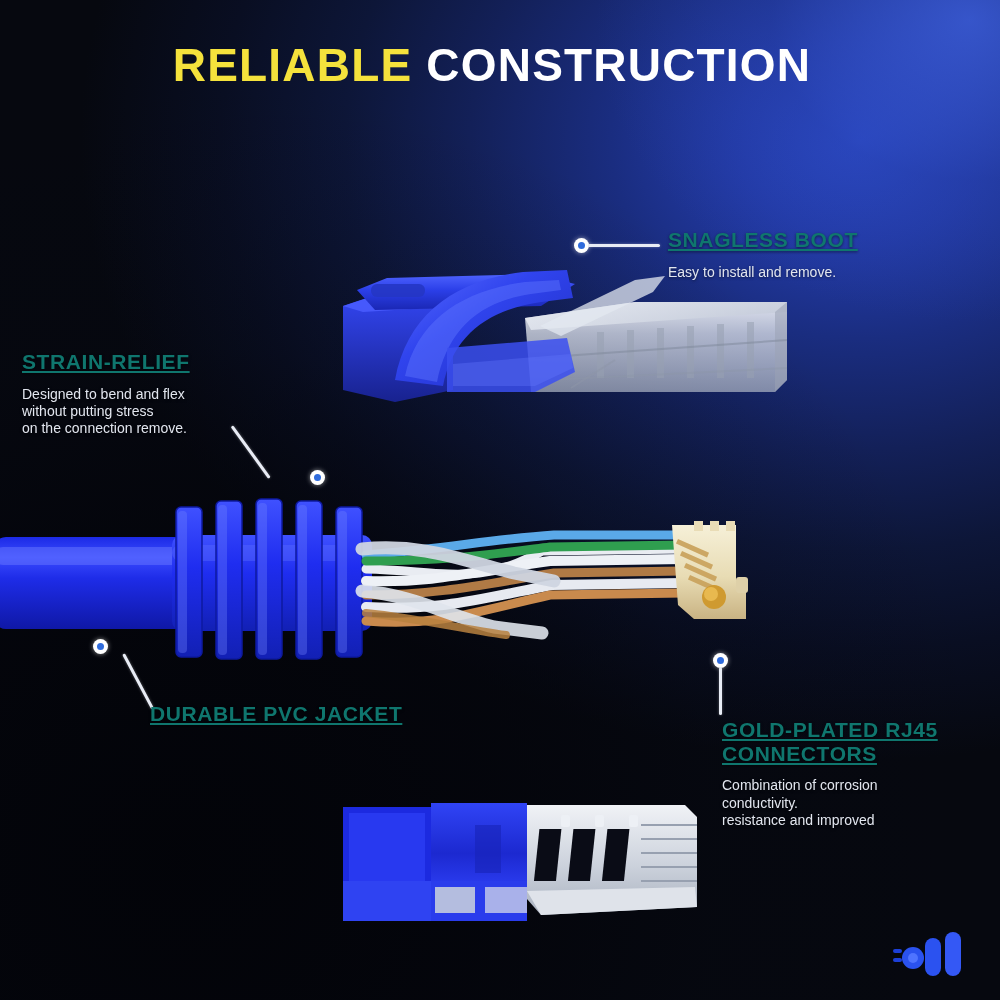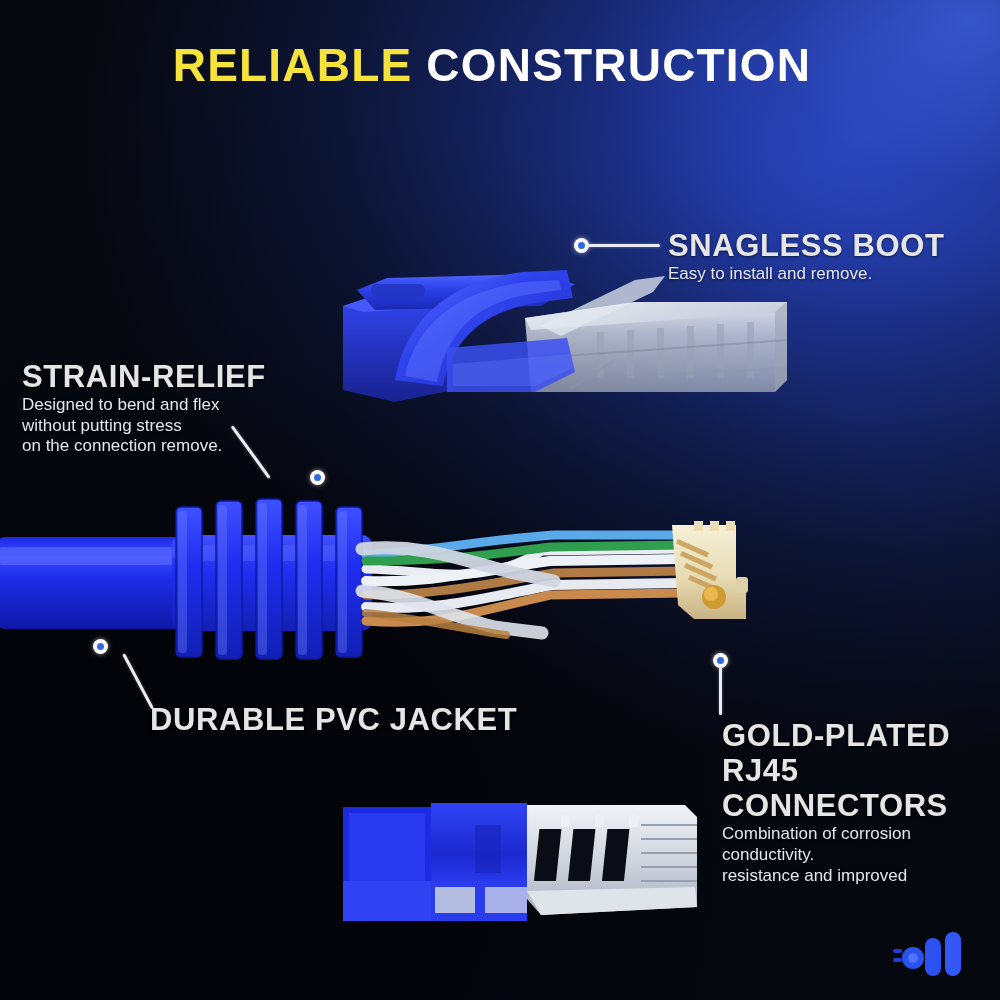--- a/index.html
+++ b/index.html
@@ -29,25 +29,25 @@
   .title{
     position:absolute;top:38px;left:0;width:984px;text-align:center;
     font-size:46px;font-weight:bold;letter-spacing:1.2px;
     white-space:nowrap;
   }
   .title .y{color:#f5e23c;}
   .title .w{color:#ffffff;}
 
   .callout{position:absolute;}
   .c-head{
-    color:#e5e5e5;font-weight:bold;letter-spacing:.6px;
-    font-size:31px;line-height:1.13;text-shadow:0 1px 3px rgba(0,0,0,.55);
+    color:#0f766e;font-weight:bold;letter-spacing:.6px;
+    font-size:21px;line-height:1.13;text-shadow:0 1px 3px rgba(0,0,0,.55);text-decoration:underline;
   }
   .c-body{
-    color:#e2e6ef;font-size:17px;line-height:1.22;margin-top:1px;
+    color:#e2e6ef;font-size:14px;line-height:1.22;margin-top:12px;
     text-shadow:0 1px 3px rgba(0,0,0,.55);
   }
 
   
   .dot{
     position:absolute;width:15px;height:15px;border-radius:50%;
     background:#ffffff;box-sizing:border-box;
     box-shadow:0 0 5px rgba(255,255,255,.55);
   }
   .dot::after{
@@ -268,21 +268,21 @@
 
   <div class="dot" style="left:574px;top:238px;"></div>
   <div class="line" style="left:588px;top:244px;width:72px;height:3px;"></div>
   <div class="callout" style="left:668px;top:228px;">
     <div class="c-head">SNAGLESS BOOT</div>
     <div class="c-body">Easy to install and remove.</div>
   </div>
 
   <div class="dot" style="left:310px;top:470px;"></div>
   <div class="line" style="left:268px;top:414px;width:3px;height:64px;transform:rotate(-36deg);transform-origin:50% 100%;"></div>
-  <div class="callout" style="left:22px;top:359px;">
+  <div class="callout" style="left:22px;top:350px;">
     <div class="c-head">STRAIN-RELIEF</div>
     <div class="c-body">
       <div>Designed to bend and flex</div>
       <div>without putting stress</div>
       <div>on the connection remove.</div>
     </div>
   </div>
 
   <div class="dot" style="left:93px;top:639px;"></div>
   <div class="line" style="left:122px;top:654px;width:3px;height:62px;transform:rotate(-28deg);transform-origin:50% 0%;"></div>

